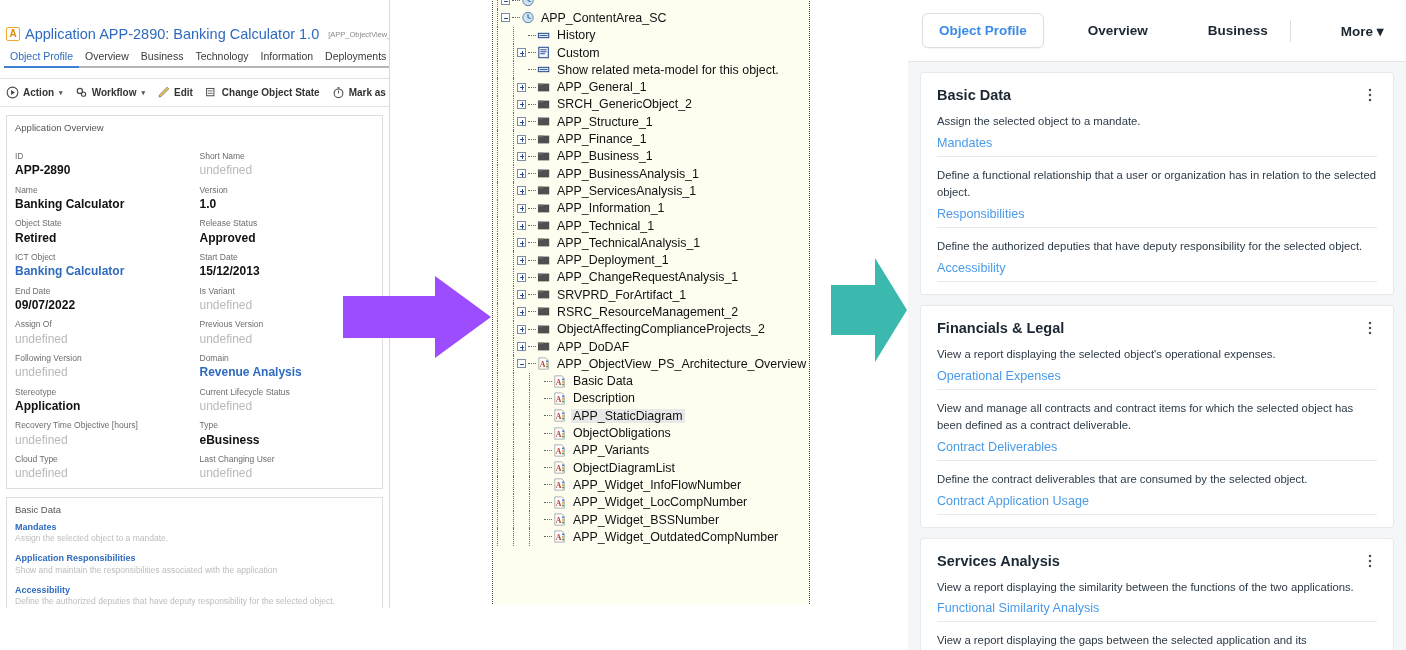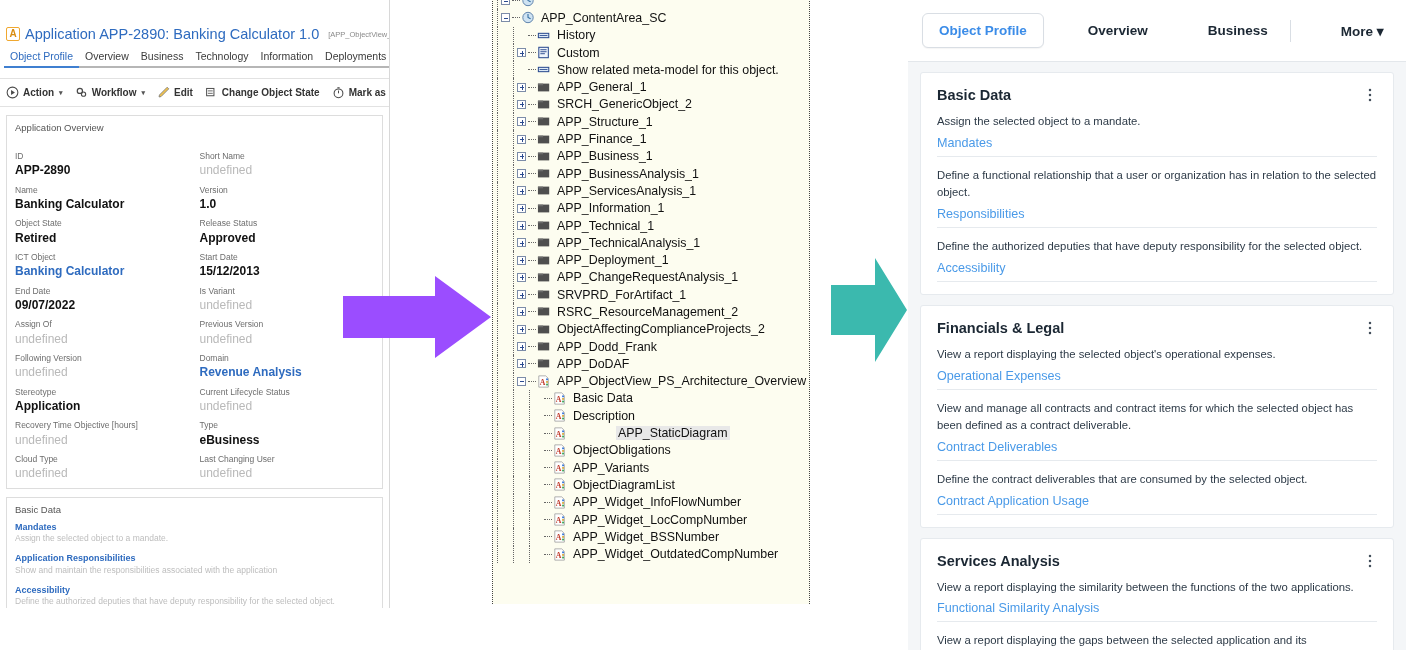--- a/index.html
+++ b/index.html
@@ -79,21 +79,21 @@
     background:#fdfdf0;
     border-left:1px dotted #444;
     border-right:1px dotted #444;
     overflow:hidden;
   }
   .tnode {
     display:flex; align-items:center; height:17.3px;
     font-size:12.4px; color:#111; white-space:nowrap;
     font-family:"Liberation Sans", sans-serif;
   }
-  .tnode.selected .tlabel { background:#e8e8e8;margin-left:45px; }
+  .tnode.selected .tlabel { background:#e8e8e8; }
   .tindent { flex:0 0 auto; height:17.3px; position:relative; }
   .tog {
     width:9px; height:9px; flex:0 0 9px; border:1px solid #7c8ca8;
     background:#fff; position:relative; margin-right:2px;
   }
   .tog:before {
     content:""; position:absolute; left:1.5px; top:3.5px; width:4px; height:1px; background:#2b4b8f;
   }
   .tog.plus:after {
     content:""; position:absolute; left:3.5px; top:1.5px; width:1px; height:5px; background:#2b4b8f;
@@ -565,33 +565,20 @@
           <div style="position: absolute; left: 4px; top: 0px; bottom: 0px; width: 1px; border-left: 1px dotted rgb(102, 102, 102);"></div>
           <div style="position: absolute; left: 20px; top: 0px; bottom: 0px; width: 1px; border-left: 1px dotted rgb(102, 102, 102);"></div>
         </div>
         <div class="tog plus"></div>
         <div class="dashes"></div>
         <svg width="14" height="13" viewBox="0 0 16 15" class="ticon">
           <rect x="1" y="3" width="13" height="9" fill="#4f4f4f"></rect>
           <rect x="1" y="3" width="6" height="2" fill="#6a6a6a"></rect>
         </svg>
         <span class="tlabel">ObjectAffectingComplianceProjects_2</span>
-      </div>
-      <div class="tnode">
-        <div class="tindent" style="width: 24px;">
-          <div style="position: absolute; left: 4px; top: 0px; bottom: 0px; width: 1px; border-left: 1px dotted rgb(102, 102, 102);"></div>
-          <div style="position: absolute; left: 20px; top: 0px; bottom: 0px; width: 1px; border-left: 1px dotted rgb(102, 102, 102);"></div>
-        </div>
-        <div class="tog plus"></div>
-        <div class="dashes"></div>
-        <svg width="14" height="13" viewBox="0 0 16 15" class="ticon">
-          <rect x="1" y="3" width="13" height="9" fill="#4f4f4f"></rect>
-          <rect x="1" y="3" width="6" height="2" fill="#6a6a6a"></rect>
-        </svg>
-        <span class="tlabel">APP_Dodd_Frank</span>
       </div>
       <div class="tnode">
         <div class="tindent" style="width: 24px;">
           <div style="position: absolute; left: 4px; top: 0px; bottom: 0px; width: 1px; border-left: 1px dotted rgb(102, 102, 102);"></div>
           <div style="position: absolute; left: 20px; top: 0px; bottom: 0px; width: 1px; border-left: 1px dotted rgb(102, 102, 102);"></div>
         </div>
         <div class="tog plus"></div>
         <div class="dashes"></div>
         <svg width="14" height="13" viewBox="0 0 16 15" class="ticon">
           <rect x="1" y="3" width="13" height="9" fill="#4f4f4f"></rect>

